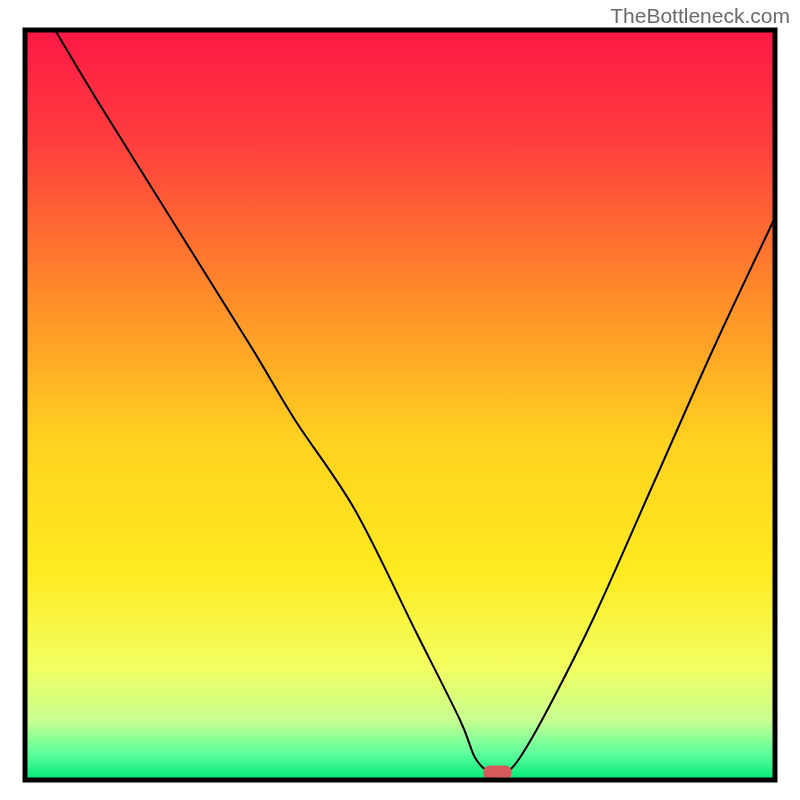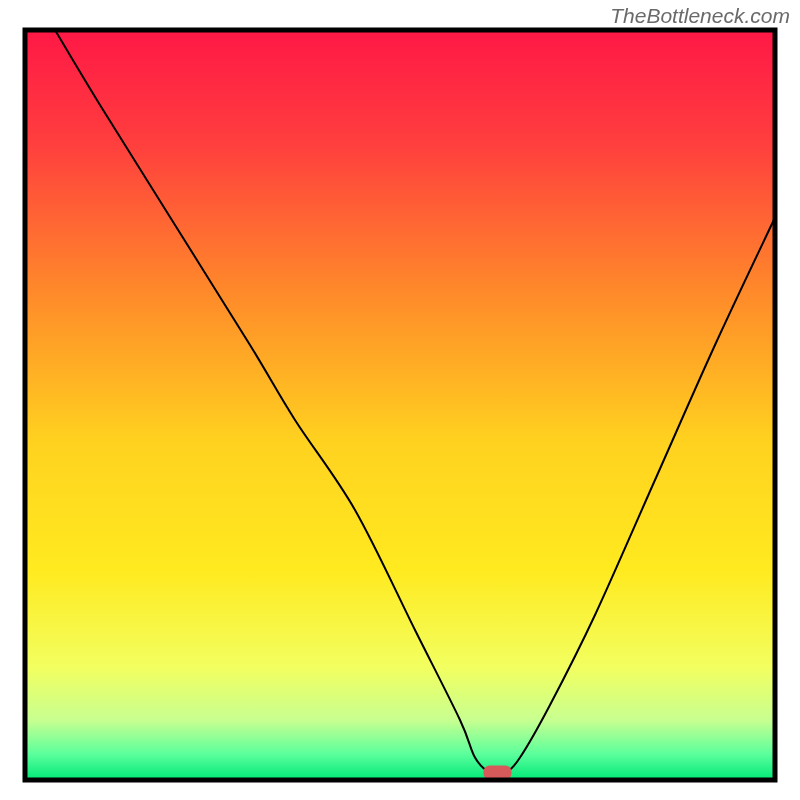--- a/index.html
+++ b/index.html
@@ -7,21 +7,20 @@
     padding: 0;
     width: 800px;
     height: 800px;
     font-family: Arial, sans-serif;
     background: #ffffff;
   }
   .chart-container {
     position: relative;
     width: 800px;
     height: 800px;
-    font-style: italic;
   }
   .watermark {
     position: absolute;
     top: 4px;
     right: 10px;
     color: #6a6a6a;
     font-size: 21px;
     font-weight: 500;
     z-index: 10;
   }

